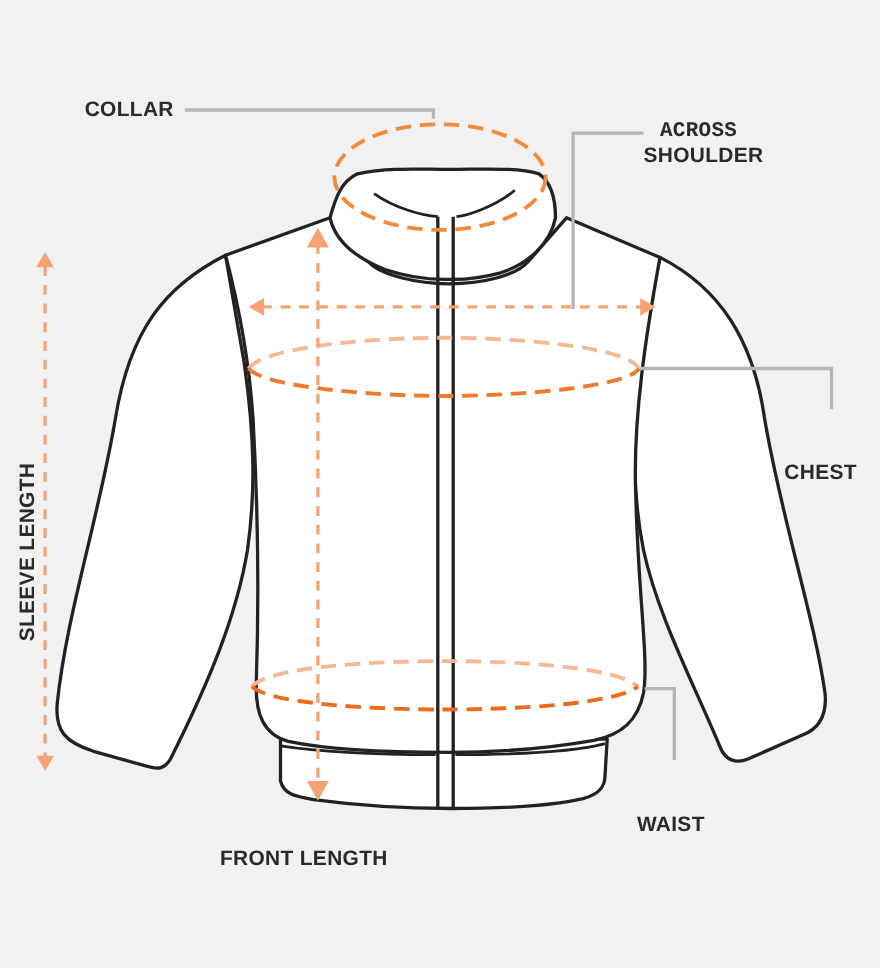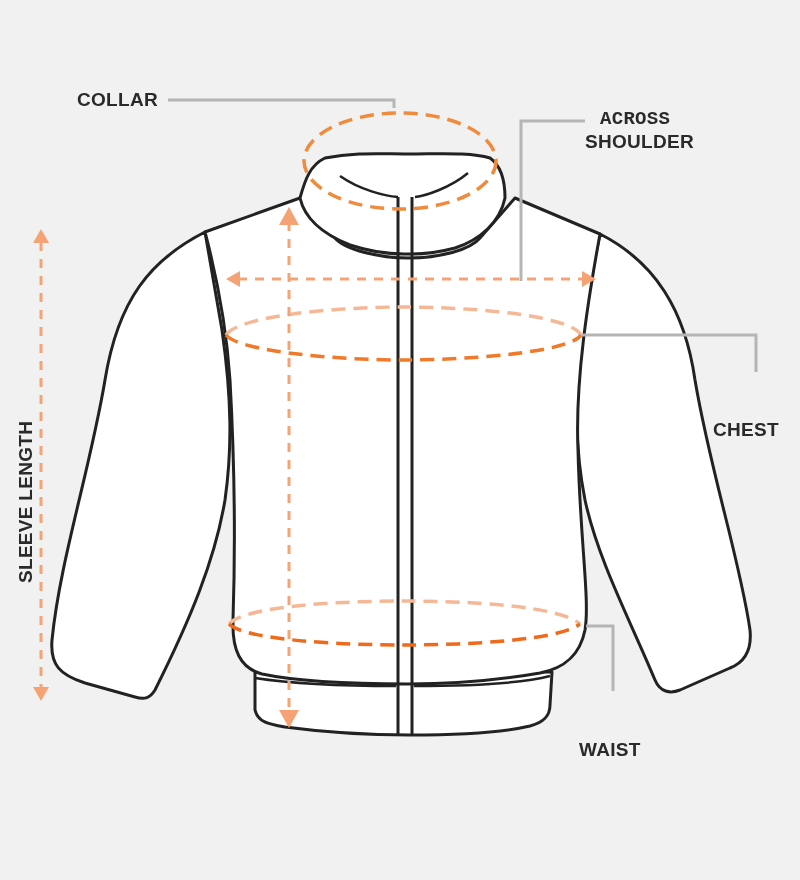--- a/index.html
+++ b/index.html
@@ -81,13 +81,14 @@
       <polygon points="41,701 33,687 49,687" fill="#f5a374"></polygon>
     </g>
   </svg>
 
   <div class="label" style="left:77px; top:89px;">COLLAR</div>
   <div class="label" style="left:600px; top:108px;font-family:Liberation Mono, monospace;">ACROSS</div>
   <div class="label" style="left:585px; top:131px;">SHOULDER</div>
   <div class="label" style="left:713px; top:377px;margin-top:42px;">CHEST</div>
   <div class="label vertical" style="left:15px; top:583px;">SLEEVE LENGTH</div>
   <div class="label" style="left:579px; top:698px;margin-top:41px;">WAIST</div>
+  <div class="label" style="left:200px; top:770px;">FRONT LENGTH</div>
 </div>
 
 </body></html>

